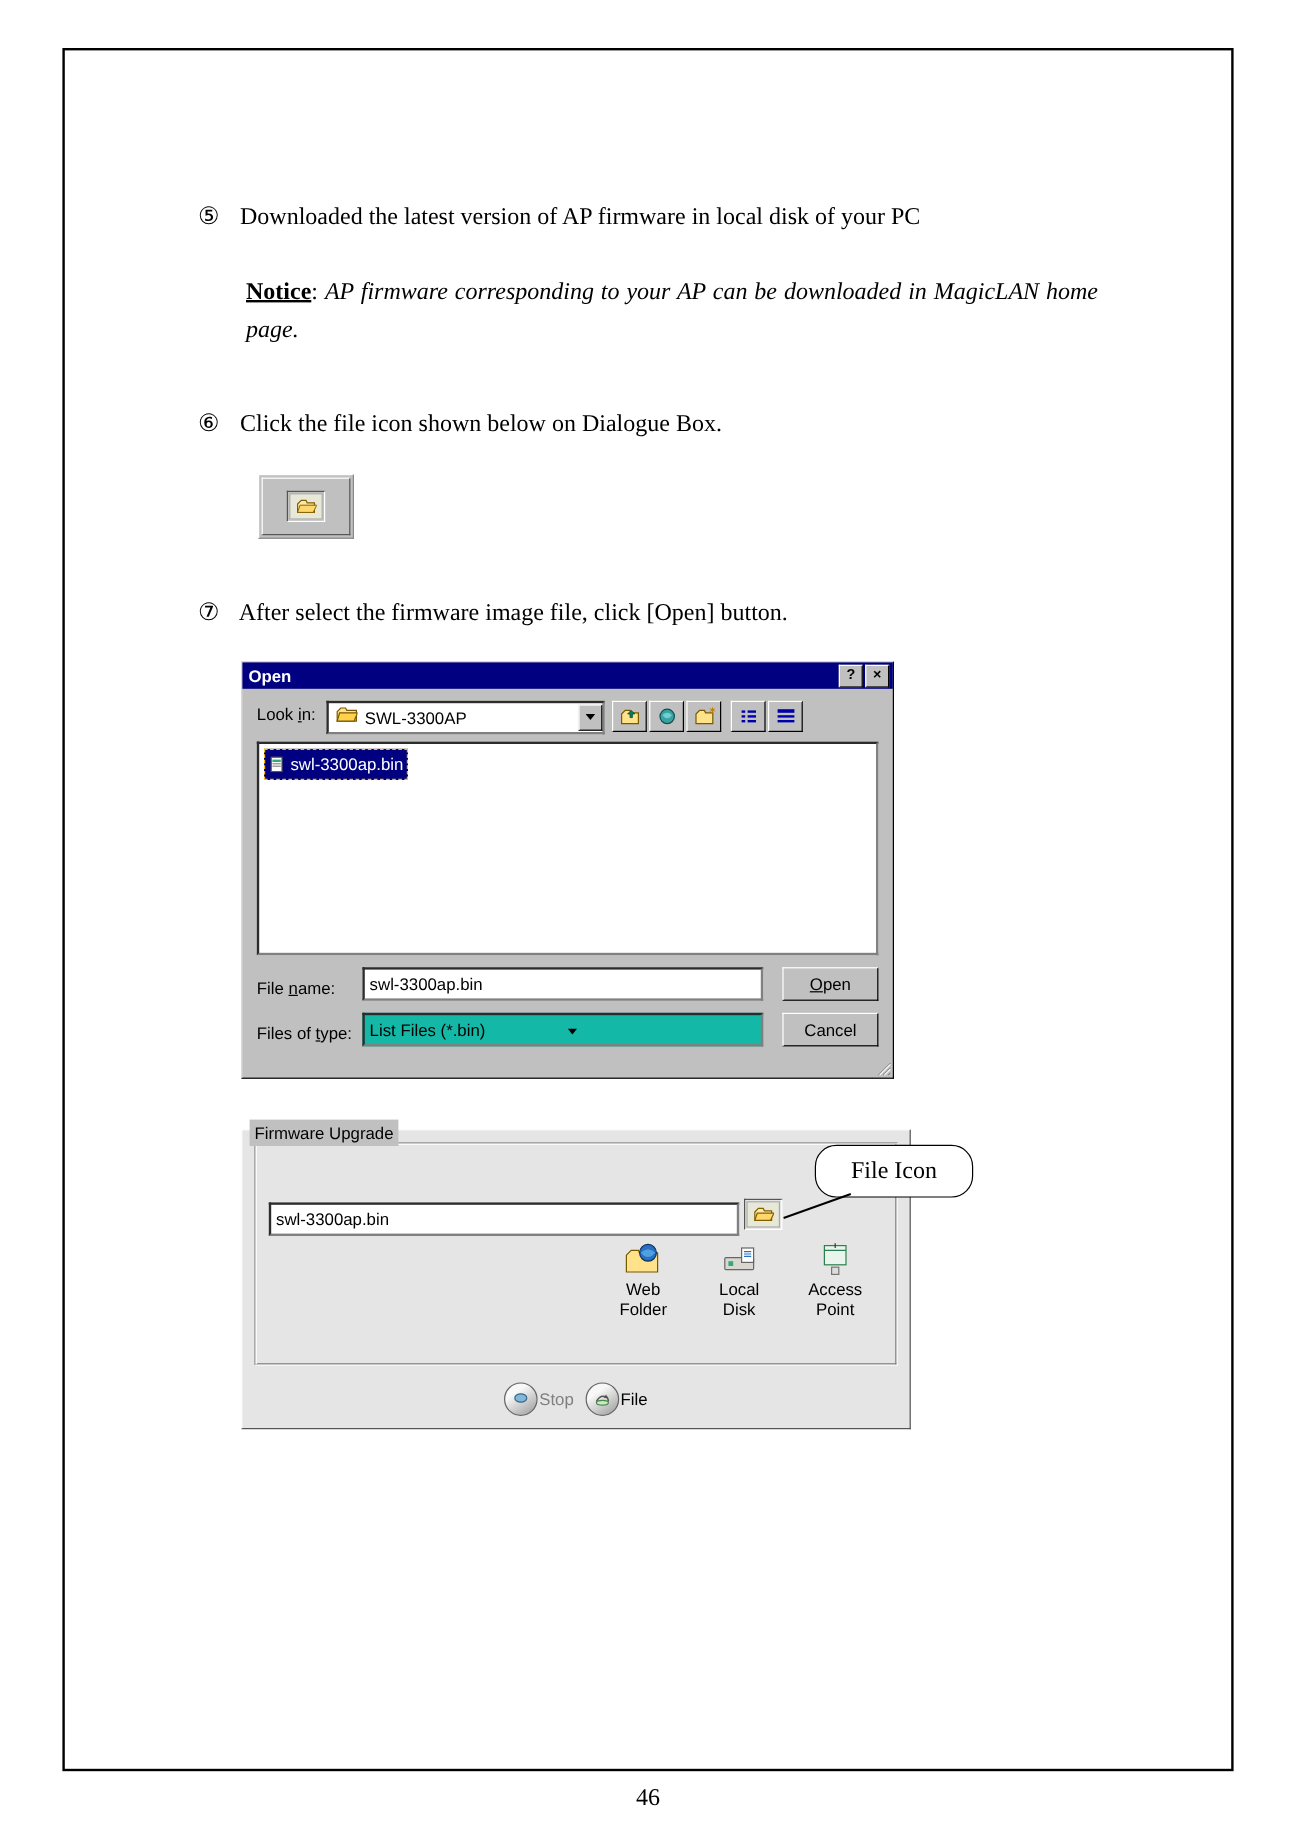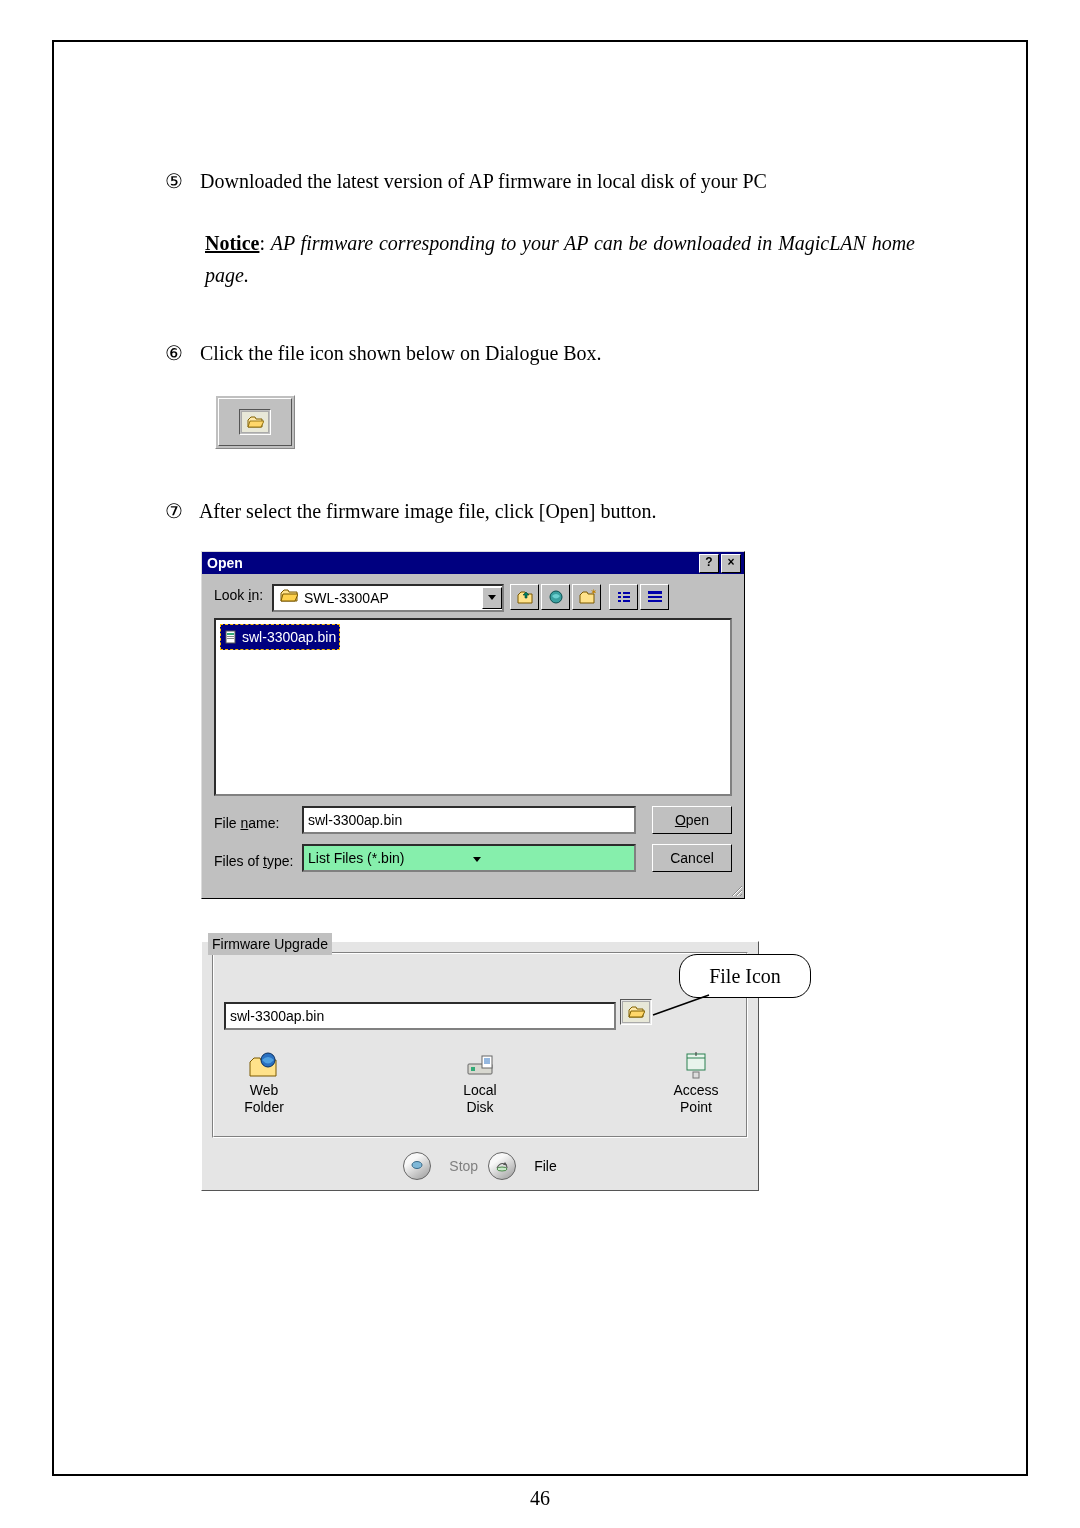--- a/index.html
+++ b/index.html
@@ -35,40 +35,40 @@
 .tbtn{width:27px;height:24px;background:#c0c0c0;border:1px solid #000;border-top-color:#fff;border-left-color:#fff;display:flex;align-items:center;justify-content:center}
 .sep{width:4px}
 .file-area{background:#fff;border:2px inset #808080;height:166px;margin:6px 0 10px 0;padding:4px}
 .file-sel{display:inline-flex;align-items:center;border:1px dashed #ffbf00;background:#000080;color:#fff;padding:1px 3px}
 .file-sel svg{margin-right:4px}
 .form-row{display:flex;align-items:flex-end;margin-top:10px}
 .form-row .flabel{width:88px}
 .tinput{flex:1;height:22px;background:#fff;border:2px inset #808080;padding:1px 4px;display:flex;align-items:center;font-size:14px}
 .btn{width:78px;height:26px;margin-left:16px;background:#c0c0c0;border:1px solid #000;border-top-color:#fff;border-left-color:#fff;display:flex;align-items:center;justify-content:center}
 .btn u{text-decoration:underline}
-.type-combo{flex:1;display:flex;align-items:center;height:24px;background:#86efac;border:2px inset #808080}
+.type-combo{flex:1;display:flex;align-items:center;height:24px;background:#14b8a6;border:2px inset #808080}
 .type-combo span{flex:1;padding-left:4px}
 .resize-grip{position:absolute;right:1px;bottom:1px;width:14px;height:14px}
 .resize-grip svg{display:block}
 
 
 .fw-wrap{position:relative;margin-left:36px;margin-top:42px;width:556px}
 .fw{width:556px;height:248px;background:#e5e5e5;border-top:1px solid #fff;border-left:1px solid #fff;border-right:1px solid #555;border-bottom:1px solid #555;font-family:"MS Sans Serif",Tahoma,Arial,sans-serif;font-size:14px;position:relative}
 .group{position:absolute;left:10px;top:10px;right:10px;bottom:52px;border:1px solid #808080;border-right-color:#fff;border-bottom-color:#fff}
 .group-inner{position:absolute;inset:0;border:1px solid #fff;border-right-color:#808080;border-bottom-color:#808080}
 .group-title{position:absolute;left:6px;top:-9px;background:#c0c0c0;padding:0 4px;font-size:14px}
 .fw-path{position:absolute;left:22px;top:60px;width:380px;height:22px;background:#fff;border:2px inset #808080;padding:1px 4px;display:flex;align-items:center}
 .fw-file-btn{position:absolute;left:418px;top:57px}
-.fw-cols{position:absolute;left:22px;right:22px;top:108px;display:flex;justify-content:space-between;text-align:center}
+.fw-cols{position:absolute;left:22px;right:22px;top:92px;display:flex;justify-content:flex-end;text-align:center}
 .fw-col{width:80px;display:flex;flex-direction:column;align-items:center;line-height:1.2}
 .fw-col svg,.fw-col .ap-icon{height:30px;margin-bottom:2px}
 .fw-bottom{position:absolute;left:0;right:0;bottom:10px;display:flex;justify-content:center;align-items:center;gap:10px}
 .round-btn{width:26px;height:26px;border-radius:50%;background:linear-gradient(145deg,#f8f8f8 30%,#999);border:1px solid #666;display:flex;align-items:center;justify-content:center}
 .fw-btn-label.disabled{color:#808080}
-.fw-btn-pair{display:flex;align-items:center;gap:18px}
+.fw-btn-pair{display:flex;align-items:center;gap:1px}
 
 
 .callout{position:absolute;left:478px;top:13px;width:130px;height:42px;background:#fff;border:1.6px solid #000;border-radius:18px;display:flex;align-items:center;justify-content:center;font-family:"Times New Roman",serif;font-size:20px}
 .callout-line{position:absolute;left:450px;top:52px;width:60px;height:24px}
 
 .pagenum{position:absolute;left:0;right:0;bottom:18px;text-align:center;font-size:20px}
 
 .italic{font-style:italic}
 u.acc{text-decoration:underline}
 </style>

